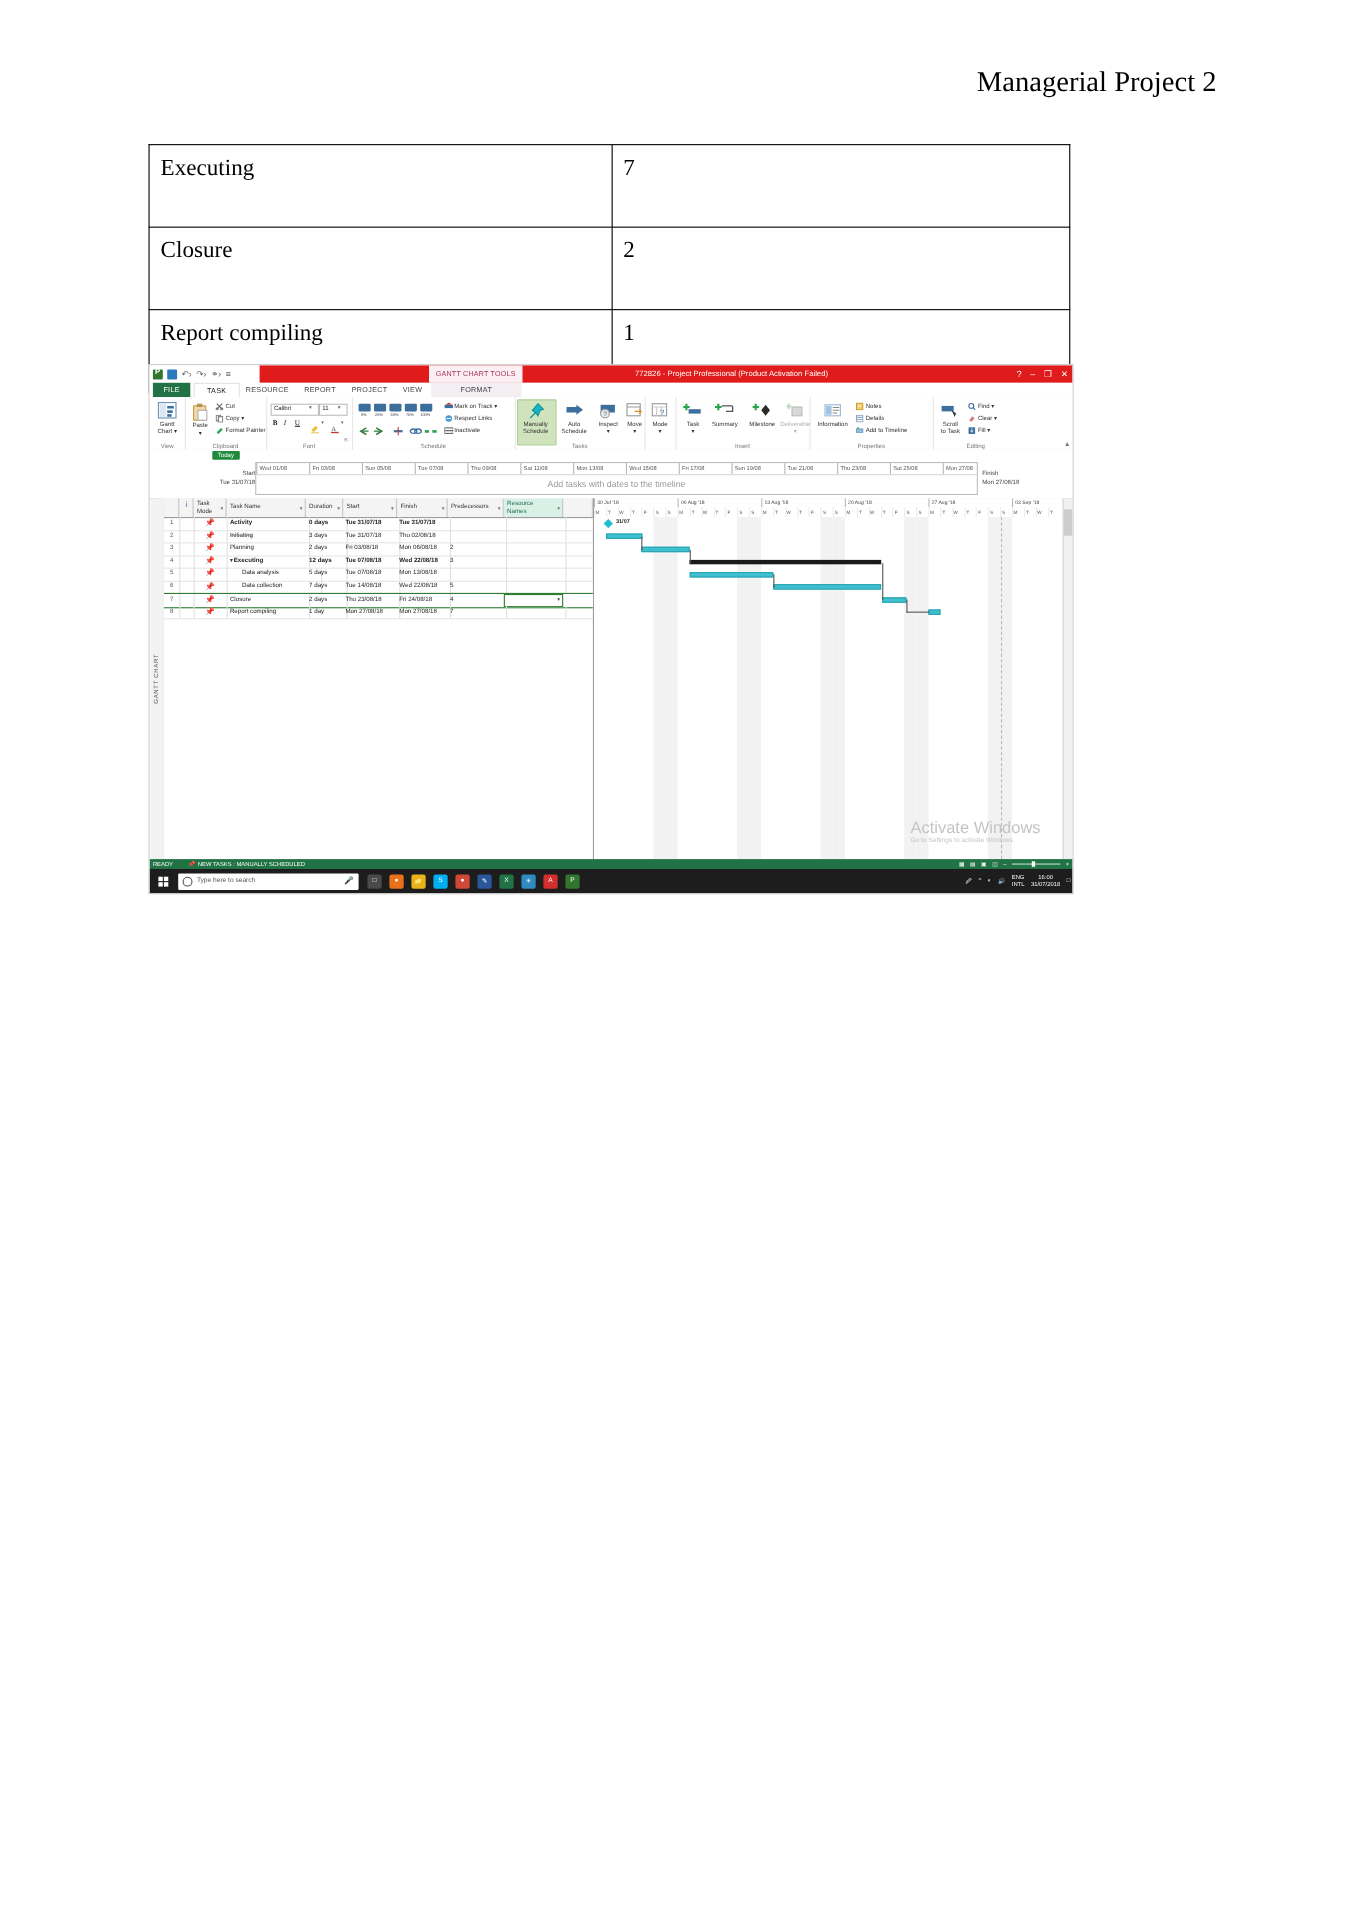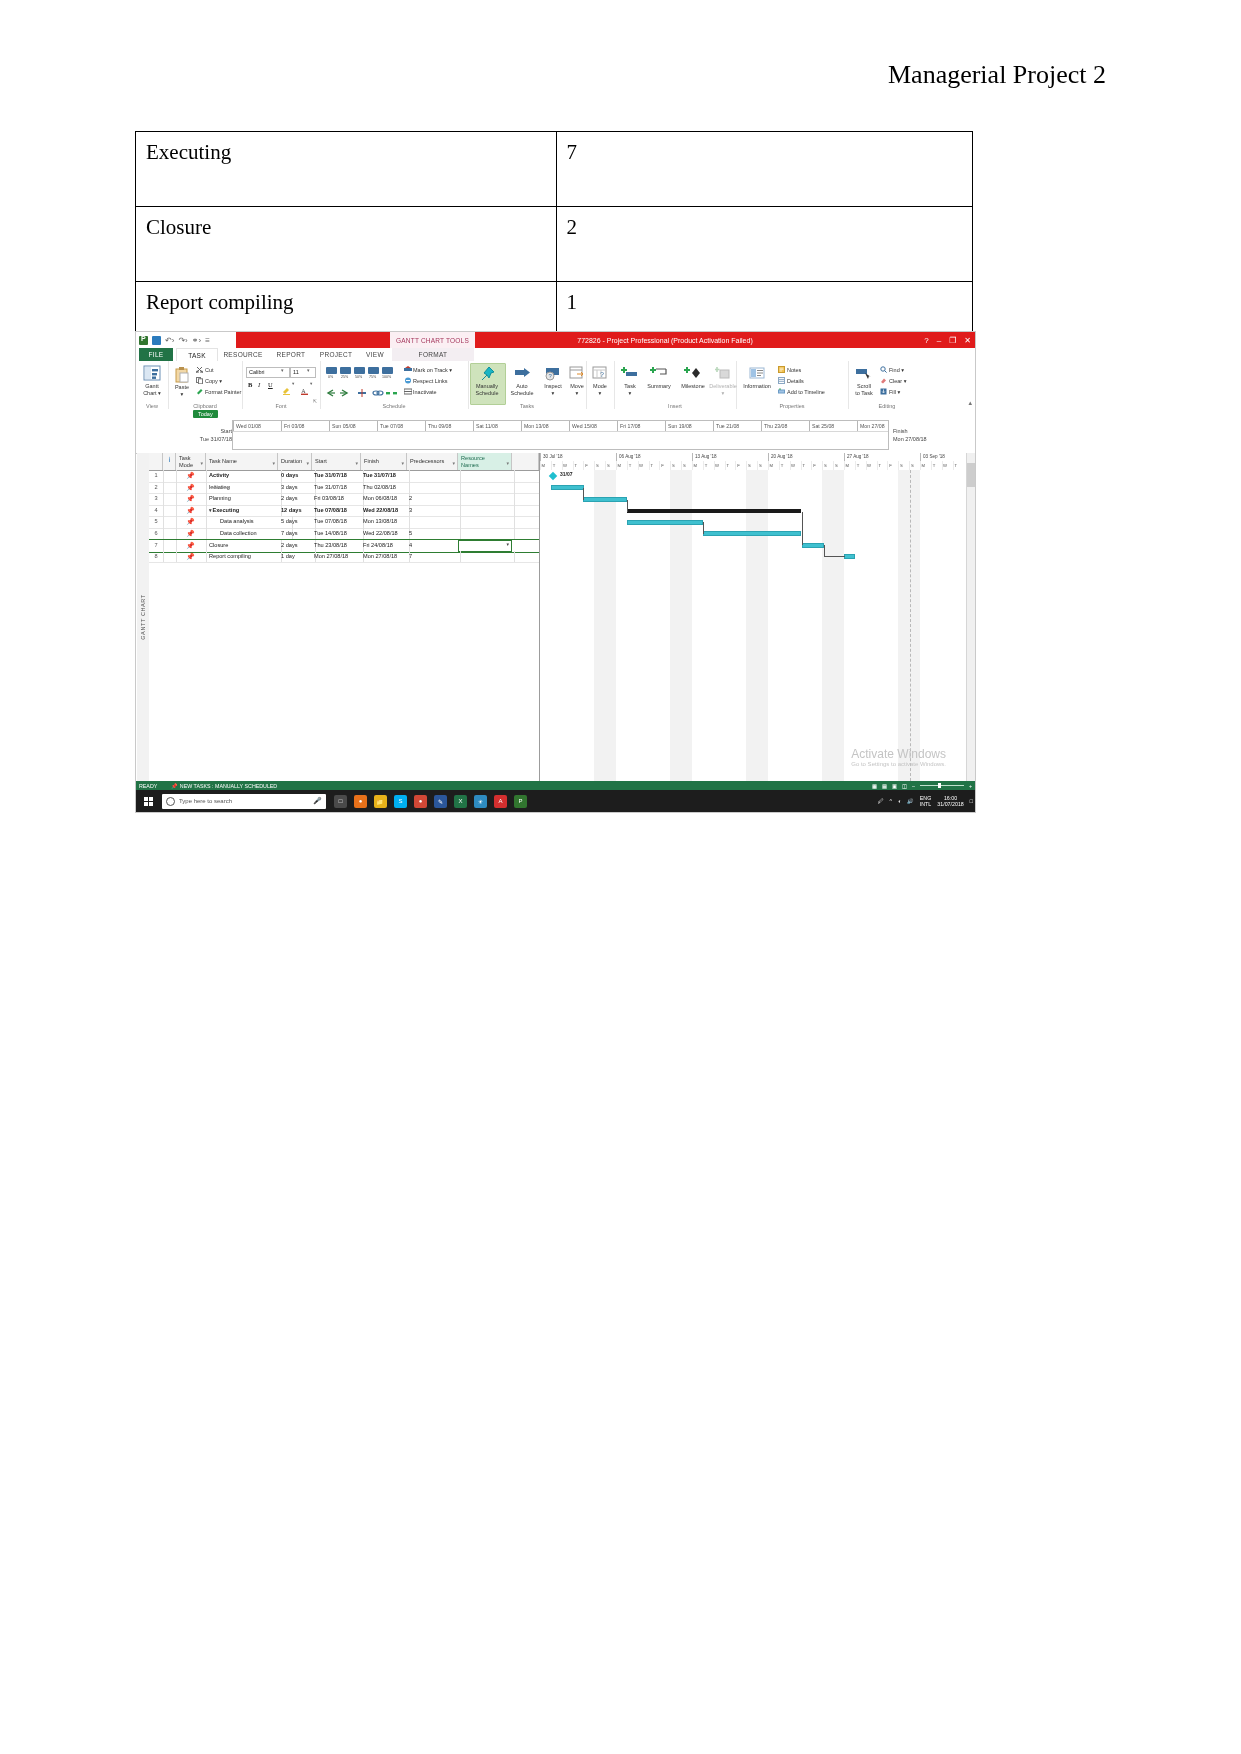--- a/index.html
+++ b/index.html
@@ -202,21 +202,21 @@
   }
   .sumbar:before{left:0;border-right:4px solid transparent;}
   .sumbar:after{right:0;border-left:4px solid transparent;}
   .milestone{position:absolute;width:6px;height:6px;background:#1fbfcf;transform:rotate(45deg);}
   .mlabel{position:absolute;font-size:5px;color:#222;font-weight:bold;}
   .link{position:absolute;border-left:1px solid #555;border-bottom:1px solid #555;}
   .activatewm{
     position:absolute;right:20px;bottom:14px;text-align:left;color:#c4c4c4;
     font-family:"Liberation Sans",sans-serif;
   }
-  .activatewm .l1{font-size:12px;}
+  .activatewm .l1{font-size:15px;}
   .activatewm .l2{font-size:6px;}
 
   
   .vscroll{position:absolute;right:0;top:121px;width:8px;height:328px;background:#f0f0f0;border-left:1px solid #d6d6d6;}
   .vthumb{position:absolute;left:0;top:10px;width:8px;height:24px;background:#cdcdcd;}
   .hscroll{position:absolute;left:13px;bottom:14px;width:390px;height:7px;background:#f0f0f0;}
   .hthumb{position:absolute;left:20px;top:0;width:200px;height:7px;background:#cdcdcd;}
   .hscroll2{position:absolute;left:404px;right:9px;bottom:14px;height:7px;background:#f0f0f0;}
   .hthumb2{position:absolute;left:180px;top:0;width:180px;height:7px;background:#cdcdcd;}
 
@@ -674,20 +674,21 @@
         <span class="tl-tick" style="left:240px;">Sat 11/08</span>
         <span class="tl-tick" style="left:288px;">Mon 13/08</span>
         <span class="tl-tick" style="left:336px;">Wed 15/08</span>
         <span class="tl-tick" style="left:384px;">Fri 17/08</span>
         <span class="tl-tick" style="left:432px;">Sun 19/08</span>
         <span class="tl-tick" style="left:480px;">Tue 21/08</span>
         <span class="tl-tick" style="left:528px;">Thu 23/08</span>
         <span class="tl-tick" style="left:576px;">Sat 25/08</span>
         <span class="tl-tick" style="left:624px;">Mon 27/08</span>
       </div>
+      <div class="tl-prompt">Add tasks with dates to the timeline</div>
     </div>
   </div>
 
   <div class="gcside">
     <span>GANTT CHART</span>
   </div>
 
   <div class="tablepane">
     <div class="thead">
       <div class="th" style="left:0;width:14px;"></div>

